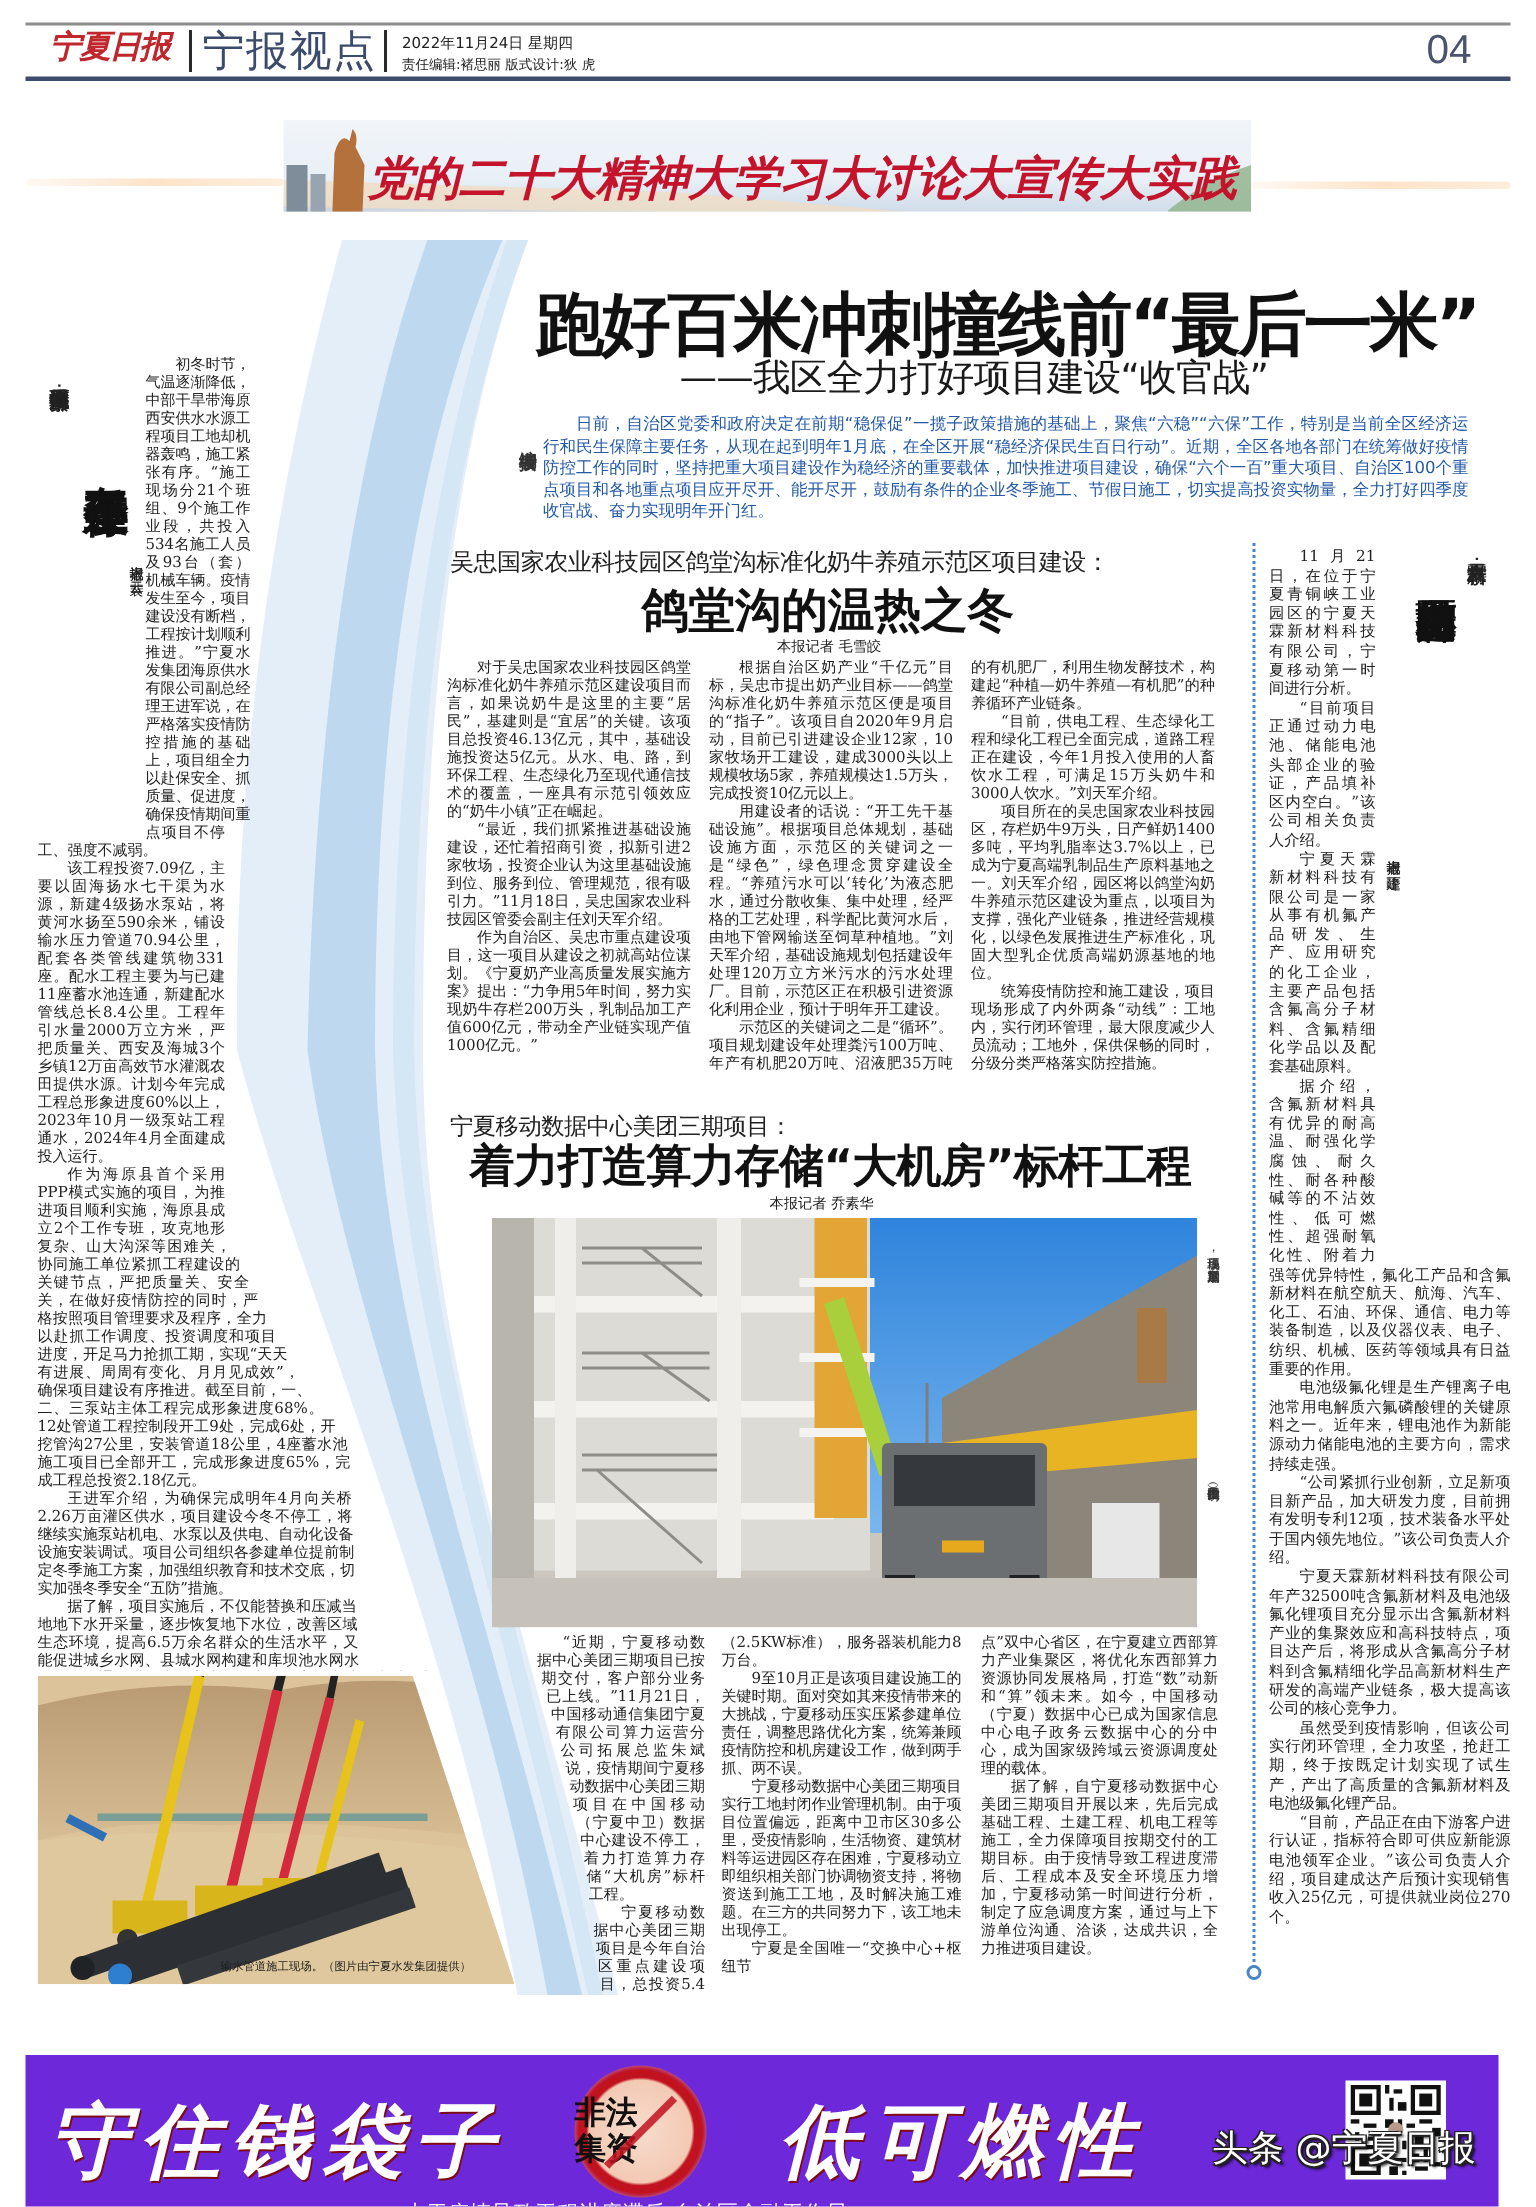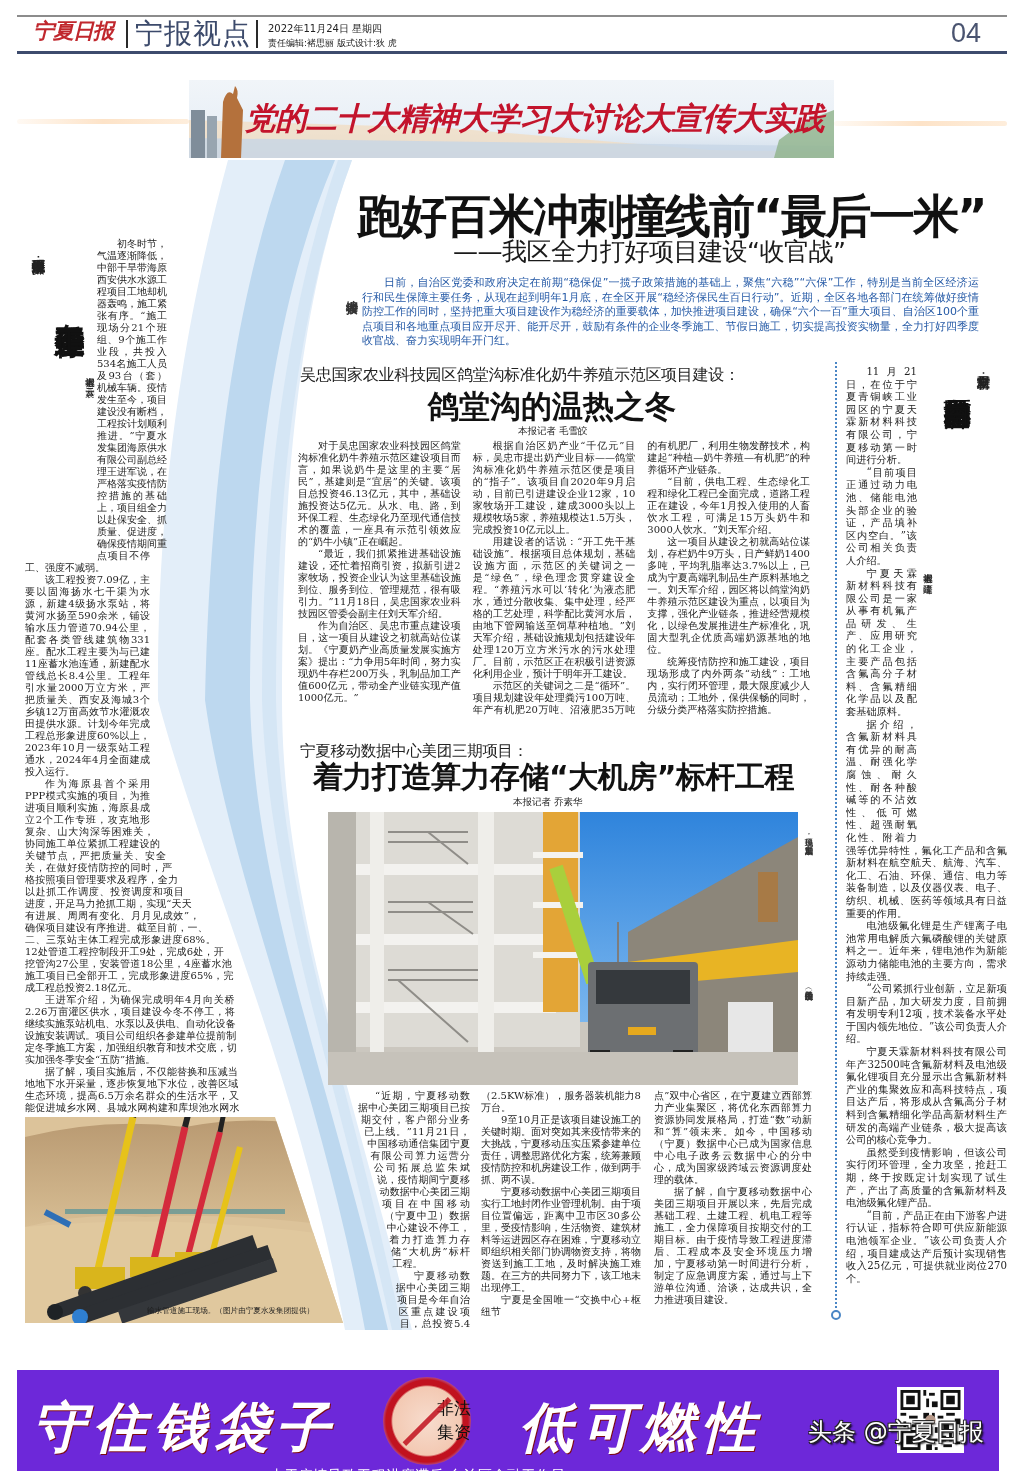--- a/index.html
+++ b/index.html
@@ -12,21 +12,21 @@
 .rule-top{left:17px;top:15px;width:990px;height:2px;background:#8c8c8c}
 .rule-bot{left:17px;top:51px;width:990px;height:3px;background:#3d4b6d}
 .logo{left:33px;top:17px;font-family:"DejaVu Serif",serif;font-weight:bold;font-style:italic;font-size:21px;color:#c0272d;letter-spacing:-1px;white-space:nowrap}
 .vsep{top:20px;width:2px;height:28px;background:#2a2a2a}
 .section{left:135px;top:15px;font-size:28px;color:#3c4a6b;letter-spacing:1px;white-space:nowrap}
 .date{left:268px;top:22px;font-size:10px;color:#222;white-space:nowrap}
 .editors{left:268px;top:37px;font-size:9px;color:#222;white-space:nowrap}
 .pageno{left:951px;top:18px;font-size:27px;color:#4a5470;font-family:"Liberation Sans",sans-serif}
 
 .peach{height:5px;top:119px;background:linear-gradient(90deg,rgba(253,226,196,.2),#fde3c8,rgba(253,226,196,.6));border-radius:3px}
-.banner{left:189px;top:80px;width:645px;height:78px;overflow:hidden;background:linear-gradient(180deg,#f1f5f9 0%,#e8eff6 65%,#cfdcea 100%)}
+.banner{left:189px;top:80px;width:645px;height:61px;overflow:hidden;background:linear-gradient(180deg,#f1f5f9 0%,#e8eff6 65%,#cfdcea 100%)}
 .banner-text{position:absolute;left:56px;top:18px;font-family:"DejaVu Serif",serif;font-weight:bold;font-size:31px;color:#c3142c;letter-spacing:-0.5px;white-space:nowrap;font-style:italic}
 
 .headline{left:357px;top:186px;font-size:46px;font-weight:bold;letter-spacing:-2px;white-space:nowrap;color:#111}
 .subhead{left:453px;top:235px;font-size:25px;white-space:nowrap;color:#1a1a1a;letter-spacing:-0.5px}
 .note-label{left:343px;top:290px;writing-mode:vertical-rl;text-orientation:upright;font-size:12px;font-weight:bold;color:#333;letter-spacing:1px}
 .note{left:362px;top:276px;width:617px;font-size:11px;line-height:14.6px;color:#2459a6;text-indent:2em;text-align:justify;font-family:"DejaVu Sans",sans-serif}
 
 .bt{font-family:"DejaVu Serif",serif;font-size:10px;line-height:12px;color:#222;text-align:justify}
 .bt p{text-indent:2em}
 .kicker{font-size:16px;white-space:nowrap;color:#222;letter-spacing:-0.3px}
@@ -60,21 +60,21 @@
 .sep-dot{left:831px;top:1310px;width:10px;height:10px;border:2px solid #4a86c5;border-radius:50%;background:#fff}
 .tl-sub{left:975px;top:365px;font-size:13.5px;color:#222}
 .tl-head{left:938px;top:378px;font-size:28px;color:#111}
 .tl-by{left:921px;top:566px;font-size:9.5px;color:#222}
 .tl-body{left:846px;top:366px;width:161px;height:948px;overflow:hidden;font-size:10.2px;line-height:12.6px}
 .fl-right-tl{float:right;width:90px;height:466px}
 
 .ad{left:17px;top:1370px;width:982px;height:123px;background:#6d28d9}
 .ad-slogan{font-family:"DejaVu Serif",serif;font-weight:bold;font-style:italic;font-size:54px;color:#fff;letter-spacing:7px;white-space:nowrap;text-shadow:1px 1px 0 #7d0a12}
 .ad-circle{left:366px;top:7px;width:88px;height:88px;border-radius:50%;background:radial-gradient(circle,#f7dccd 0%,#f3c9b3 55%,#c1121f 58%,#c1121f 66%,rgba(240,120,90,.55) 72%,rgba(193,18,31,0) 80%)}
-.ad-circle-text{position:absolute;left:0;top:19px;width:88px;text-align:right;font-size:17px;font-weight:normal;line-height:24px;color:#111}
+.ad-circle-text{position:absolute;left:0;top:19px;width:88px;text-align:left;font-size:21px;font-weight:bold;line-height:24px;color:#111}
 .ad-slash{position:absolute;left:12px;top:42px;width:64px;height:5px;background:#c1121f;transform:rotate(-45deg);opacity:.85}
 .ad-org{left:253px;top:97px;font-size:14px;color:#fff;white-space:nowrap;letter-spacing:0.5px}
 .ad-qr{left:880px;top:17px;width:67px;height:66px;background:#fff;padding:3px}
 .watermark{left:808px;top:1416px;font-size:24px;color:#fff;white-space:nowrap;text-shadow:-1px -1px 0 #222,1px -1px 0 #222,-1px 1px 0 #222,1px 1px 0 #222,2px 2px 2px #000;z-index:5}
 </style>
 </head>
 <body>
 
 <svg class="swoosh" width="1024" height="1471" viewBox="0 0 1024 1471">
   <path d="M228 160 C190 300,156 480,158 700 C200 860,300 1080,345 1330 L412 1330 C350 1080,282 900,282 700 C282 480,300 300,352 160 Z" fill="#e3eef9"></path>
@@ -161,21 +161,21 @@
 <div class="abs dairy-head layer">鸽堂沟的温热之冬</div>
 <div class="abs byline dairy-by layer">本报记者 毛雪皎</div>
 <div class="abs dairy-body bt layer">
   <p>对于吴忠国家农业科技园区鸽堂沟标准化奶牛养殖示范区建设项目而言，如果说奶牛是这里的主要“居民”，基建则是“宜居”的关键。该项目总投资46.13亿元，其中，基础设施投资达5亿元。从水、电、路，到环保工程、生态绿化乃至现代通信技术的覆盖，一座具有示范引领效应的“奶牛小镇”正在崛起。</p>
   <p>“最近，我们抓紧推进基础设施建设，还忙着招商引资，拟新引进2家牧场，投资企业认为这里基础设施到位、服务到位、管理规范，很有吸引力。”11月18日，吴忠国家农业科技园区管委会副主任刘天军介绍。</p>
   <p>作为自治区、吴忠市重点建设项目，这一项目从建设之初就高站位谋划。《宁夏奶产业高质量发展实施方案》提出：“力争用5年时间，努力实现奶牛存栏200万头，乳制品加工产值600亿元，带动全产业链实现产值1000亿元。”</p>
   <p>根据自治区奶产业“千亿元”目标，吴忠市提出奶产业目标——鸽堂沟标准化奶牛养殖示范区便是项目的“指子”。该项目自2020年9月启动，目前已引进建设企业12家，10家牧场开工建设，建成3000头以上规模牧场5家，养殖规模达1.5万头，完成投资10亿元以上。</p>
   <p>用建设者的话说：“开工先干基础设施”。根据项目总体规划，基础设施方面，示范区的关键词之一是“绿色”，绿色理念贯穿建设全程。“养殖污水可以‘转化’为液态肥水，通过分散收集、集中处理，经严格的工艺处理，科学配比黄河水后，由地下管网输送至饲草种植地。”刘天军介绍，基础设施规划包括建设年处理120万立方米污水的污水处理厂。目前，示范区正在积极引进资源化利用企业，预计于明年开工建设。</p>
   <p>示范区的关键词之二是“循环”。项目规划建设年处理粪污100万吨、年产有机肥20万吨、沼液肥35万吨的有机肥厂，利用生物发酵技术，构建起“种植—奶牛养殖—有机肥”的种养循环产业链条。</p>
   <p>“目前，供电工程、生态绿化工程和绿化工程已全面完成，道路工程正在建设，今年1月投入使用的人畜饮水工程，可满足15万头奶牛和3000人饮水。”刘天军介绍。</p>
-  <p>这一项目从建设之初就高站位谋划，存栏奶牛9万头，日产鲜奶1400多吨，平均乳脂率达3.7%以上，已成为宁夏高端乳制品生产原料基地之一。刘天军介绍，园区将以鸽堂沟奶牛养殖示范区建设为重点，以项目为支撑，强化产业链条，推进经营规模化，以绿色发展推进生产标准化，巩固大型乳企优质高端奶源基地的地位。</p>
+  <p>项目所在的吴忠国家农业科技园区，存栏奶牛9万头，日产鲜奶1400多吨，平均乳脂率达3.7%以上，已成为宁夏高端乳制品生产原料基地之一。刘天军介绍，园区将以鸽堂沟奶牛养殖示范区建设为重点，以项目为支撑，强化产业链条，推进经营规模化，以绿色发展推进生产标准化，巩固大型乳企优质高端奶源基地的地位。</p>
   <p>统筹疫情防控和施工建设，项目现场形成了内外两条“动线”：工地内，实行闭环管理，最大限度减少人员流动；工地外，保供保畅的同时，分级分类严格落实防控措施。</p>
 
 </div>
 
 <div class="abs kicker dc-kicker layer">宁夏移动数据中心美团三期项目：</div>
 <div class="abs dc-head layer">着力打造算力存储“大机房”标杆工程</div>
 <div class="abs byline dc-by layer">本报记者  乔素华</div>
 <div class="abs dc-photo layer">
   <svg width="470" height="273" viewBox="0 0 470 273">
     <defs>

